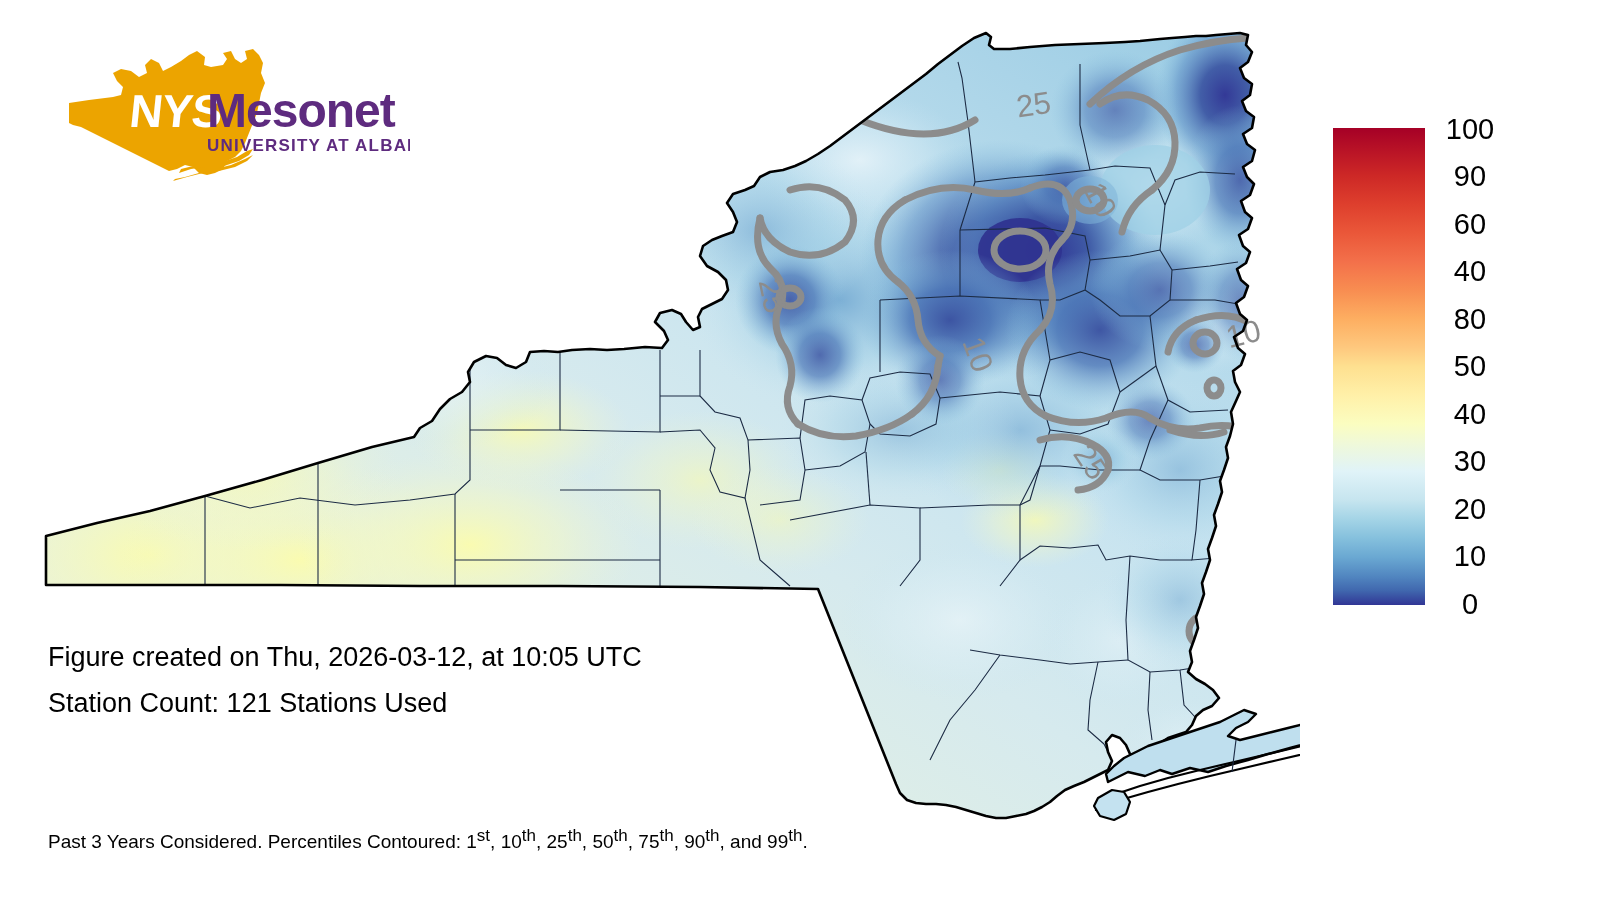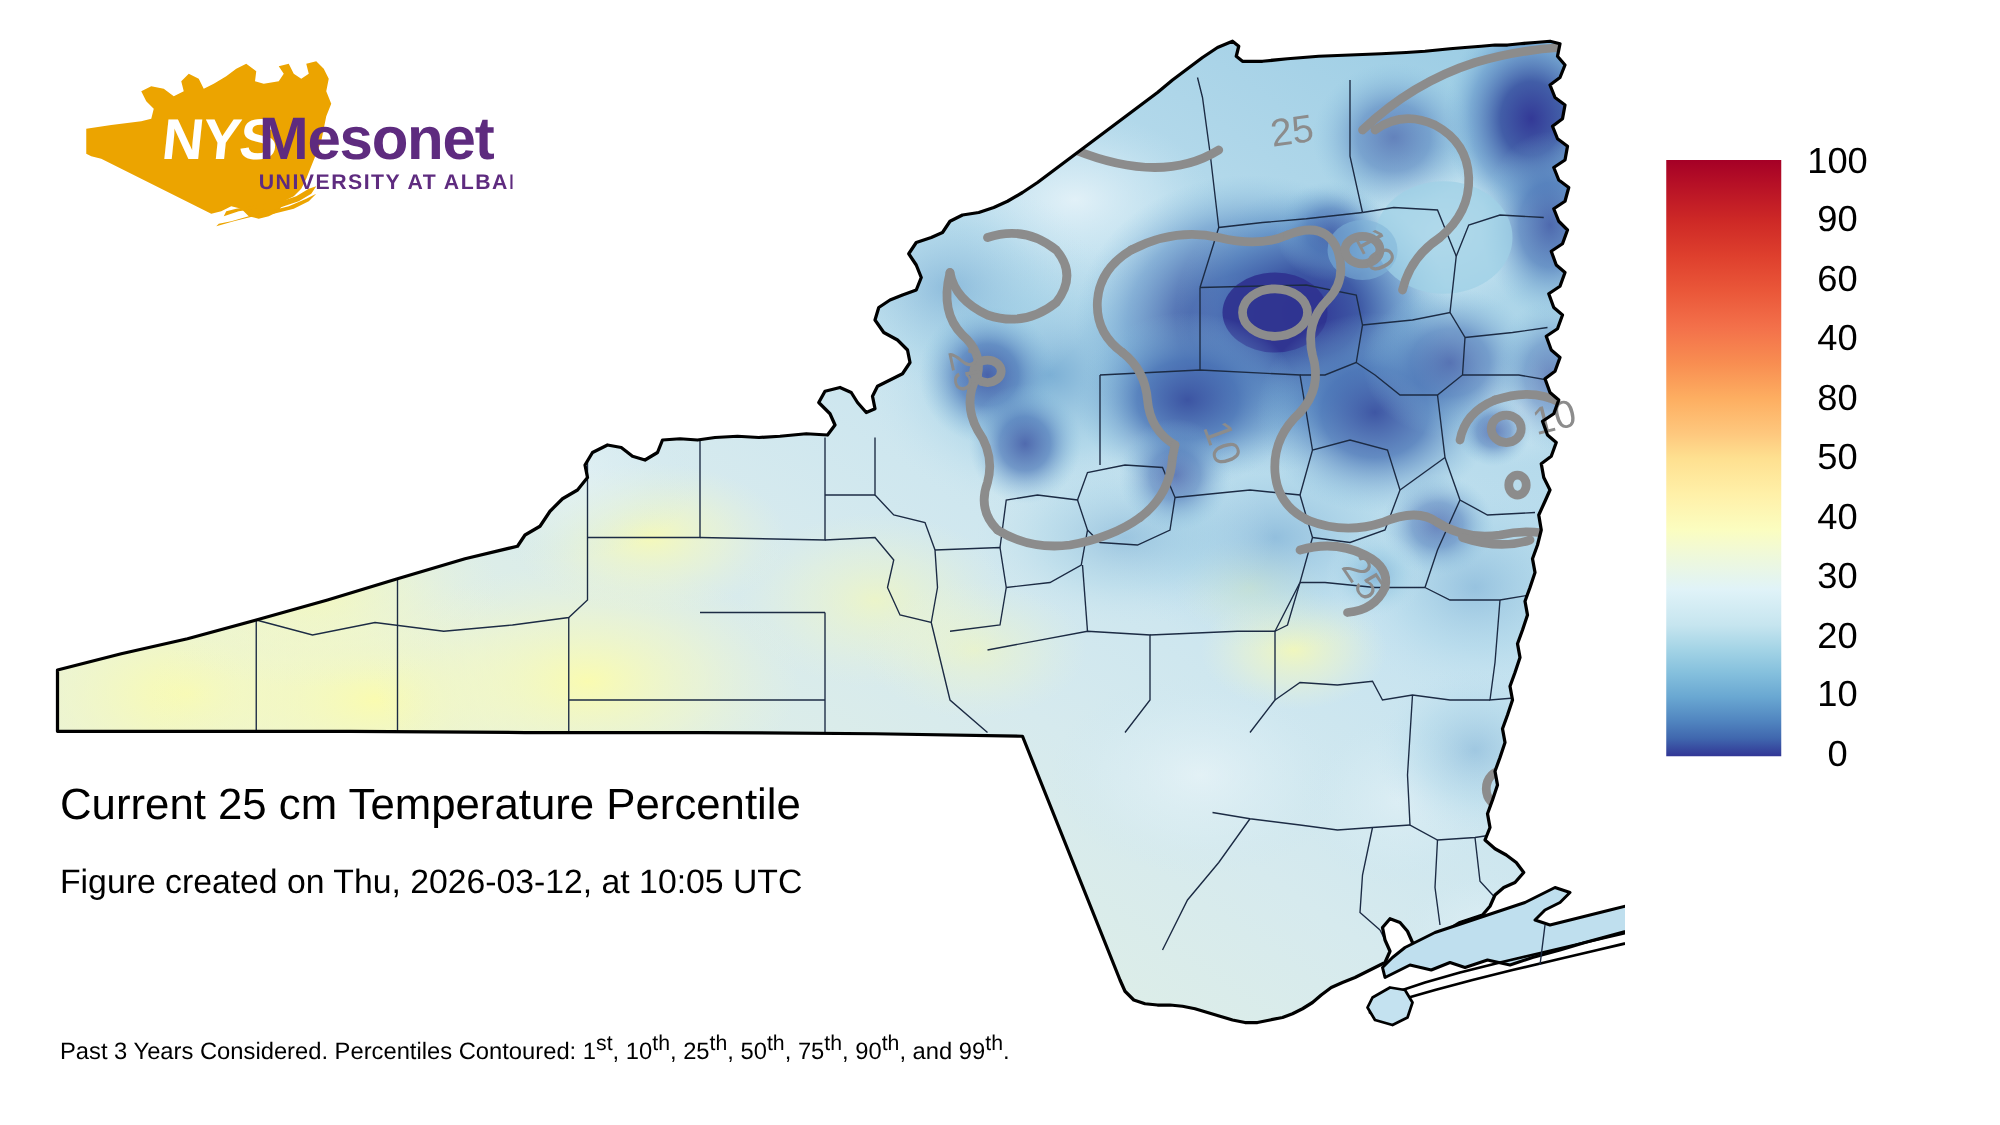--- a/index.html
+++ b/index.html
@@ -455,19 +455,19 @@
   <div class="cb-label" style="top:305px">80</div>
   <div class="cb-label" style="top:352px">50</div>
   <div class="cb-label" style="top:400px">40</div>
   <div class="cb-label" style="top:447px">30</div>
   <div class="cb-label" style="top:495px">20</div>
   <div class="cb-label" style="top:542px">10</div>
   <div class="cb-label" style="top:590px">0</div>
 </div>
 
 <div id="caption">
-  <div id="fig-title">Current 25 cm Temperature Percentile</div>
   <div class="sub-line" id="sub1">Figure created on Thu, 2026-03-12, at 10:05 UTC</div>
+  <div class="sub-line" id="sub2">Station Count: 121 Stations Used</div>
 </div>
 
 <div id="footnote">
   <span>Past 3 Years Considered. Percentiles Contoured: </span><span>1</span><sup>st</sup>, <span>10</span><sup>th</sup>, <span>25</span><sup>th</sup>, <span>50</span><sup>th</sup>, <span>75</span><sup>th</sup>, <span>90</span><sup>th</sup>, <span>and </span><span>99</span><sup>th</sup><span>.</span>
 </div>
 
 </body></html>

